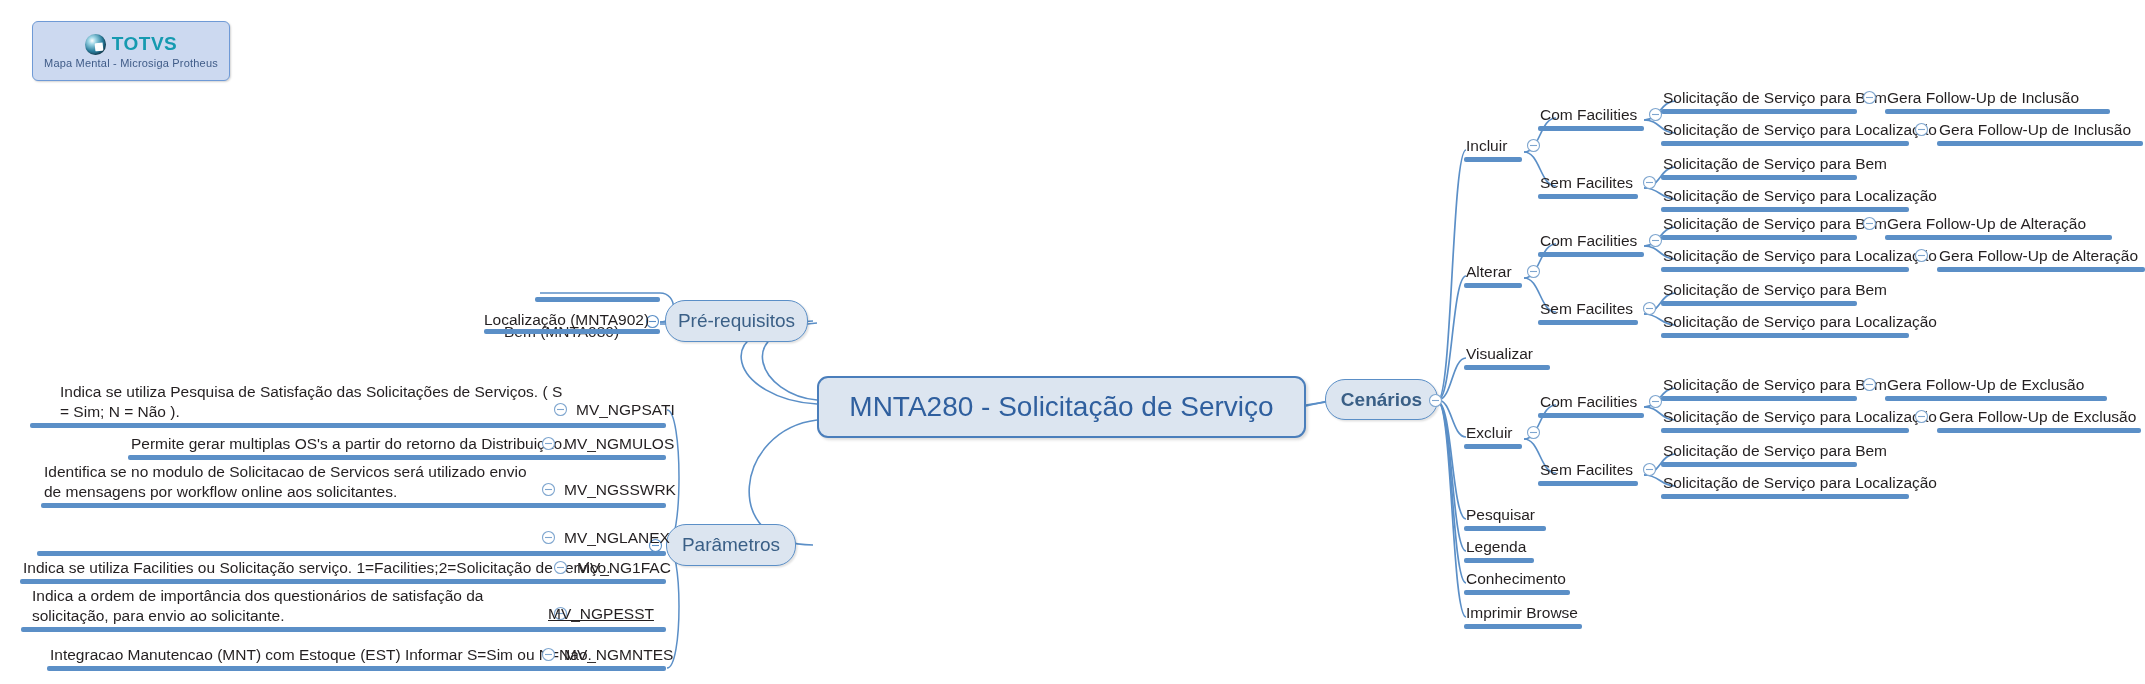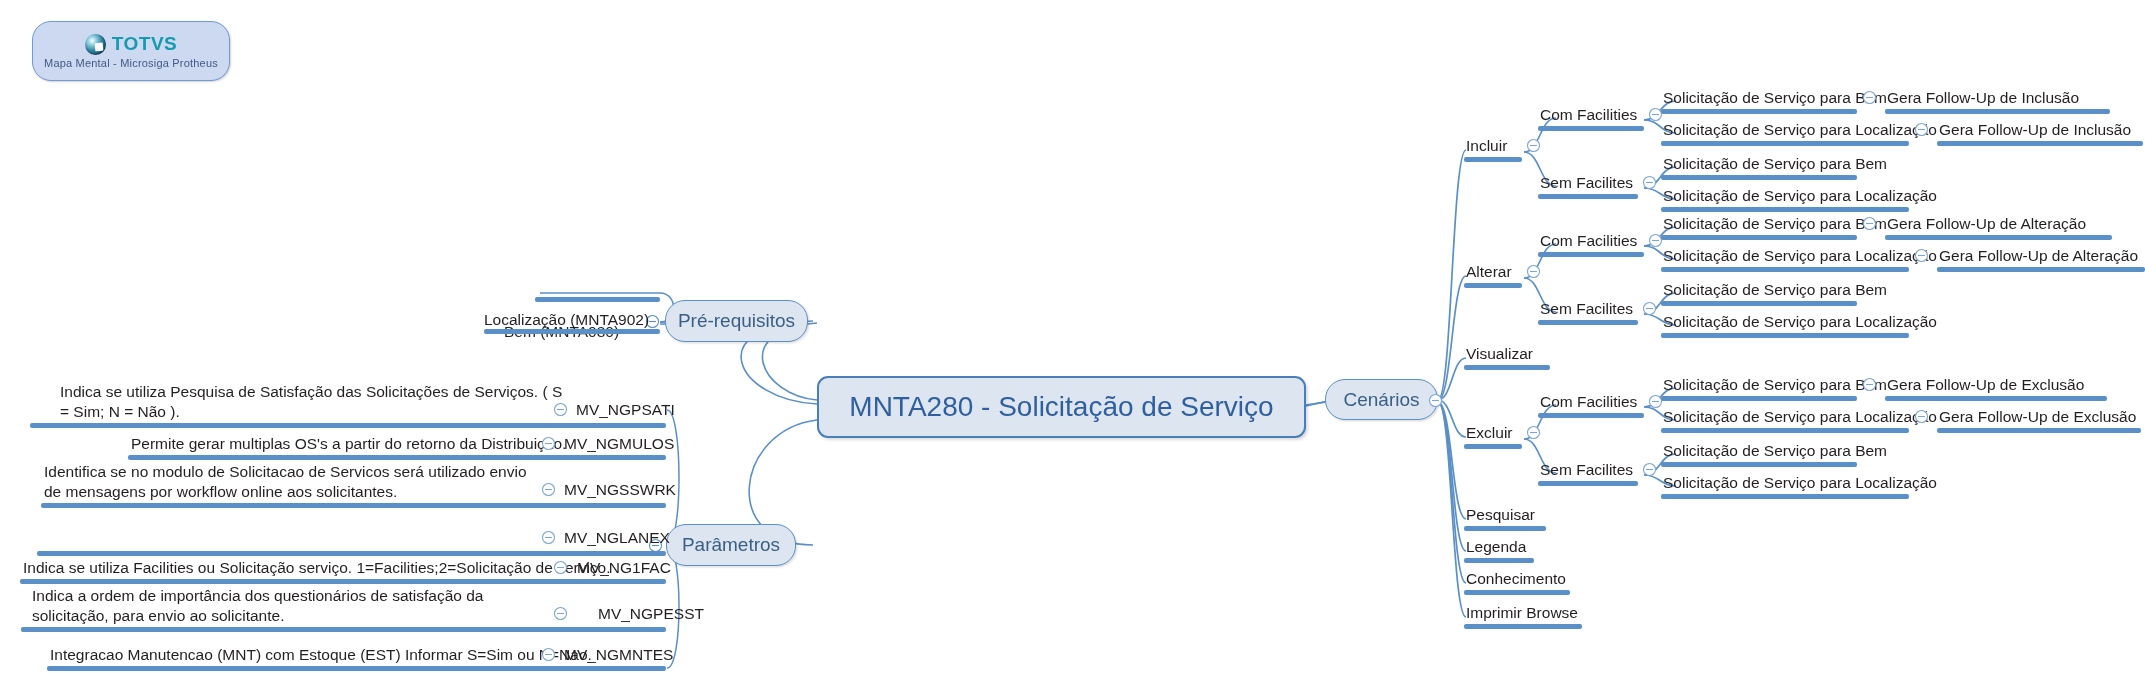--- a/index.html
+++ b/index.html
@@ -9,21 +9,21 @@
     font-family: "Liberation Sans", sans-serif;
     overflow: hidden;
   }
   #canvas { position: relative; width: 2145px; height: 684px; background:#fff; }
 
   svg.wires { position:absolute; left:0; top:0; width:2145px; height:684px; pointer-events:none; }
 
   
   .logo-box {
     position:absolute; left:32px; top:21px; width:198px; height:60px;
-    background:#ccd9f0; border:1.6px solid #6f9ad6; border-radius:19px;
+    background:#ccd9f0; border:1.6px solid #6f9ad6; border-radius:6px;
     box-shadow: 1px 1px 2px rgba(0,0,0,0.18);
     display:flex; flex-direction:column; align-items:center; justify-content:center; gap:2px;
   }
   .logo-row { display:flex; align-items:center; gap:6px; }
   .logo-mark { width:21px; height:21px; border-radius:50%;
     background: radial-gradient(circle at 34% 32%, #ffffff 0%, #9fd6e6 18%, #2a7f9e 52%, #123a55 100%);
     box-shadow: inset -1px -1px 2px rgba(0,0,0,.4);
     position:relative; }
   .logo-mark::after{ content:""; position:absolute; right:3px; bottom:4px; width:8px; height:8px;
     background:#fff; border-radius:1px 0 1px 1px; transform:rotate(-6deg); }
@@ -210,34 +210,34 @@
   <div class="leaf" style="left:577px; top:558px;">MV_NG1FAC</div>
   <div class="bar" style="left:20px; top:579px; width:646px;"></div>
 
   <div class="leaf multi" style="left:32px; top:586px; width:510px;">Indica a ordem de importância dos questionários de satisfação da solicitação, para envio ao solicitante.</div>
   <div class="collapse" style="left:553px; top:606px;">
     <svg width="15" height="15" viewBox="0 0 15 15">
         <circle cx="7.5" cy="7.5" r="6" fill="#fff" stroke="#7fa6cf" stroke-width="1.1"></circle>
         <line x1="4" y1="7.5" x2="11" y2="7.5" stroke="#7fa6cf" stroke-width="1.1"></line>
       </svg>
   </div>
-  <div class="leaf" style="left:598px; top:604px;">MV_NGPESST</div>
+  <div class="leaf" style="left:548px; top:604px;text-decoration:underline;">MV_NGPESST</div>
   <div class="bar" style="left:21px; top:627px; width:645px;"></div>
 
   <div class="leaf" style="left:50px; top:645px;">Integracao Manutencao (MNT) com Estoque (EST) Informar S=Sim ou N=Nao.</div>
   <div class="collapse" style="left:541px; top:647px;">
     <svg width="15" height="15" viewBox="0 0 15 15">
         <circle cx="7.5" cy="7.5" r="6" fill="#fff" stroke="#7fa6cf" stroke-width="1.1"></circle>
         <line x1="4" y1="7.5" x2="11" y2="7.5" stroke="#7fa6cf" stroke-width="1.1"></line>
       </svg>
   </div>
   <div class="leaf" style="left:564px; top:645px;">MV_NGMNTES</div>
   <div class="bar" style="left:47px; top:666px; width:619px;"></div>
 
-  <div class="node-2" style="left:1325px; top:379px; width:113px; height:41px;">
+  <div class="node-2" style="left:1325px; top:379px; width:113px; height:41px;font-weight:bold;">
     <span>Cenários</span>
   </div>
   <div class="collapse" style="left:1428px; top:393px;">
     <svg width="15" height="15" viewBox="0 0 15 15">
         <circle cx="7.5" cy="7.5" r="6" fill="#fff" stroke="#7fa6cf" stroke-width="1.1"></circle>
         <line x1="4" y1="7.5" x2="11" y2="7.5" stroke="#7fa6cf" stroke-width="1.1"></line>
       </svg>
   </div>
 
   <div class="leaf" style="left:1466px; top:136px;">Incluir</div>

